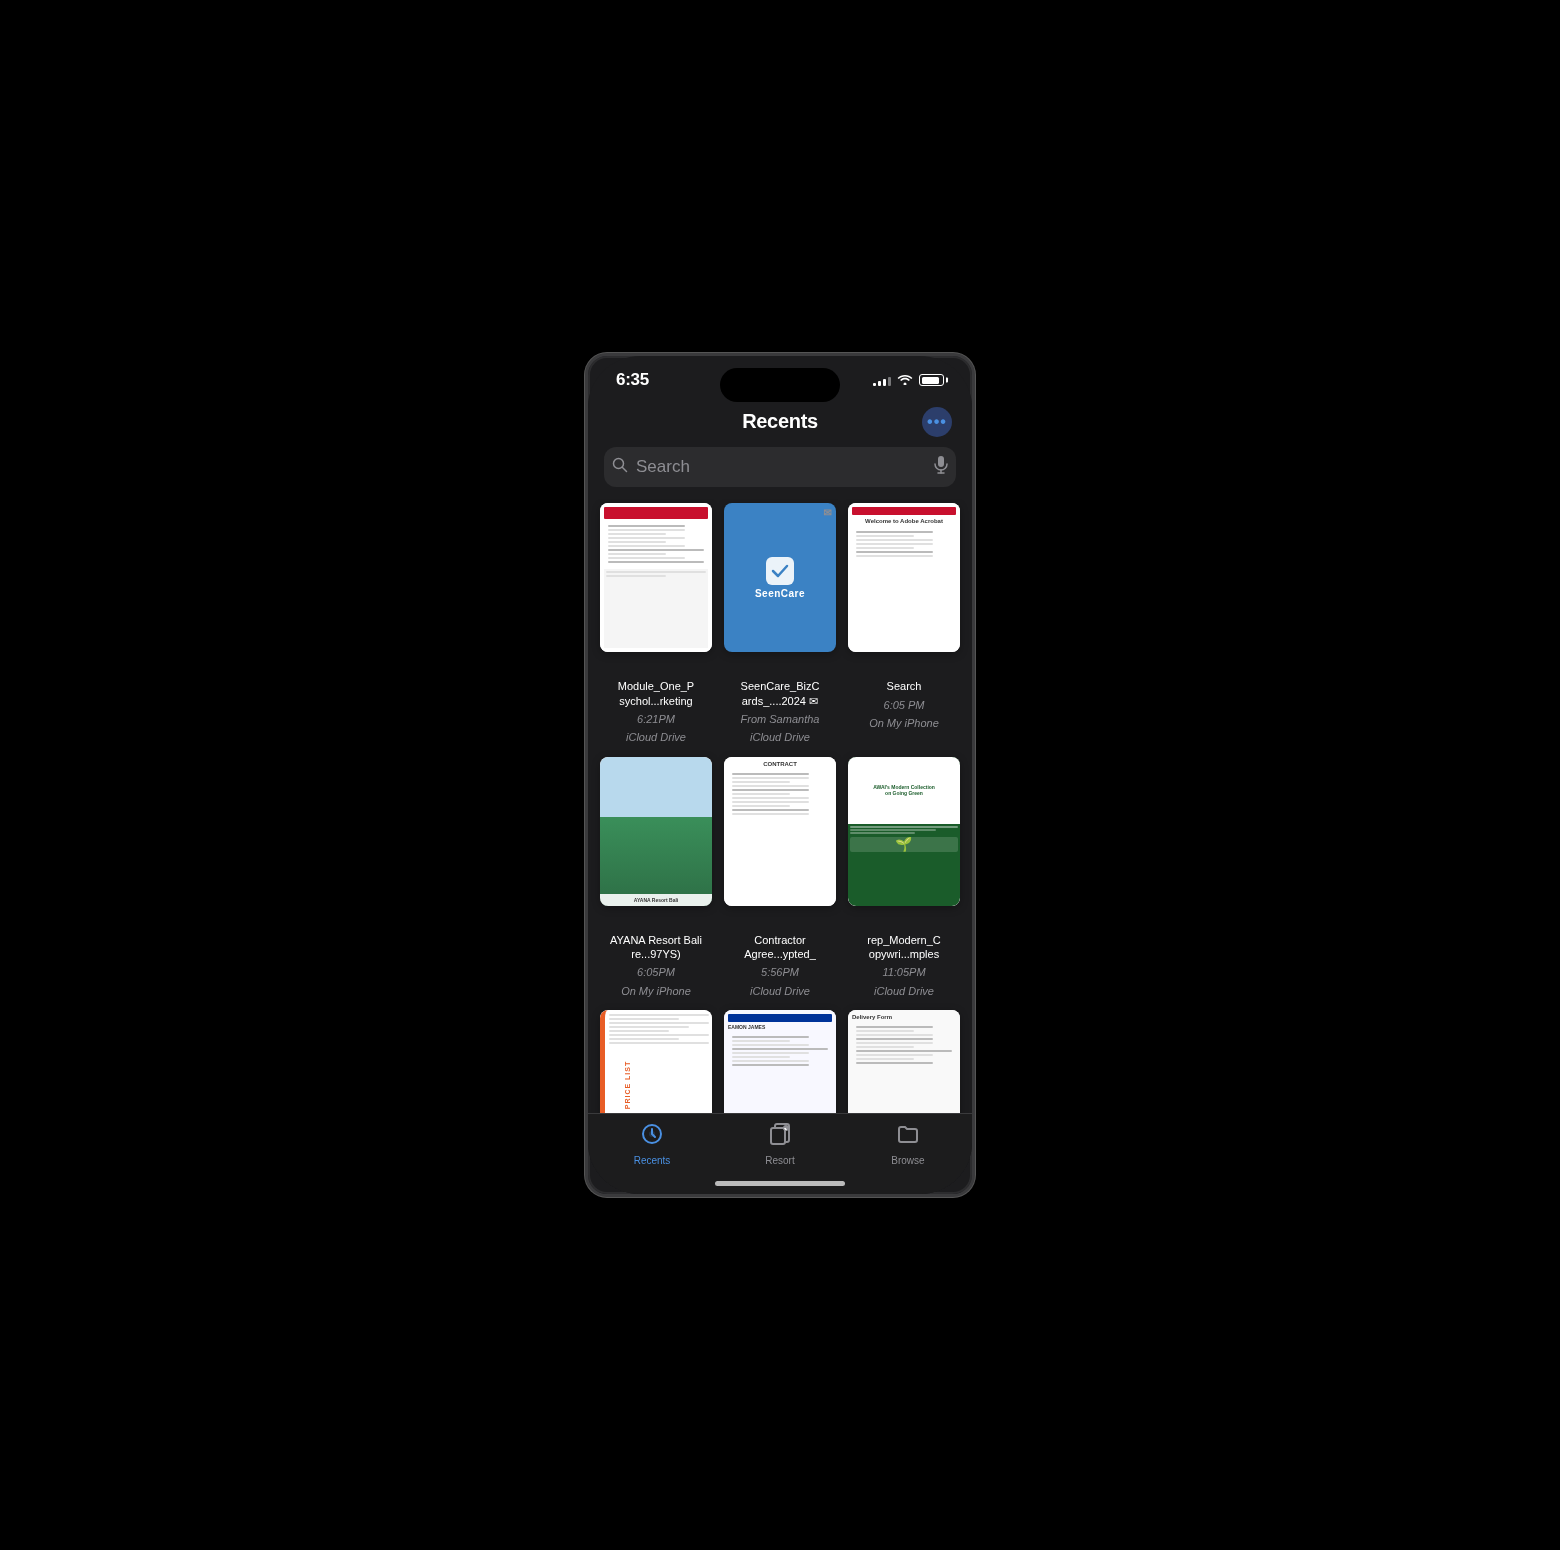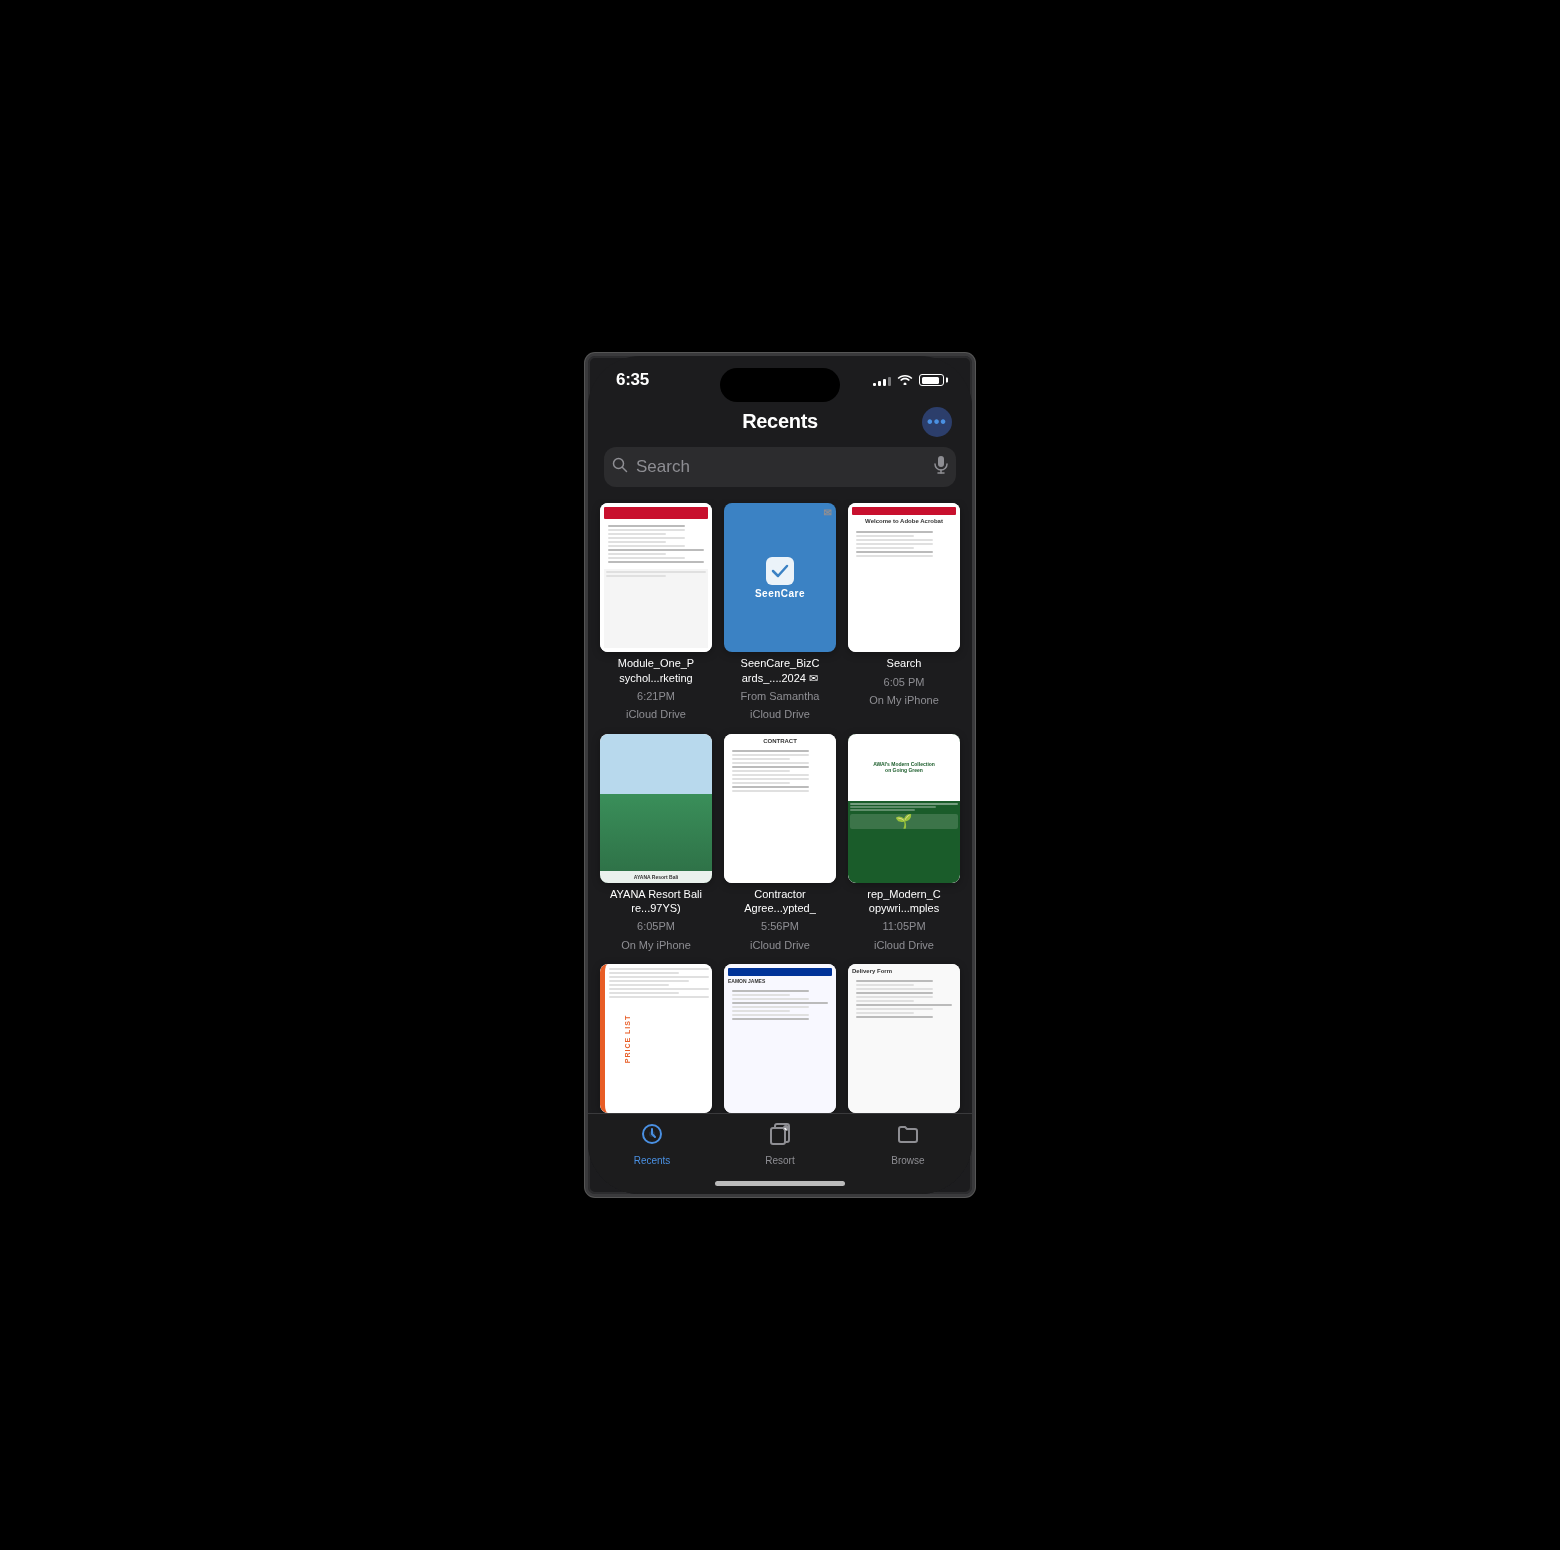--- a/index.html
+++ b/index.html
@@ -8,21 +8,21 @@
       display: flex;
       justify-content: center;
       align-items: center;
       min-height: 100vh;
       font-family: -apple-system, BlinkMacSystemFont, 'SF Pro Display', 'Helvetica Neue', sans-serif;
     }
     .phone-outer {
       width: 390px;
       height: 844px;
       background: #1c1c1e;
-      border-radius: 10px;
+      border-radius: 22px;
       border: 3px solid #3a3a3c;
       box-shadow:
         0 0 0 1px #555,
         0 30px 80px rgba(0,0,0,0.9),
         inset 0 0 0 2px #2c2c2e;
       position: relative;
       overflow: hidden;
     }
     
     .phone-outer::before {
@@ -281,26 +281,28 @@
       letter-spacing: 0.5px;
     }
     .file-name {
       font-size: 11px;
       color: #fff;
       text-align: center;
       font-weight: 400;
       line-height: 1.3;
       max-width: 100%;
       word-break: break-word;
+      margin-top: 23px;
     }
     .file-meta {
       font-size: 11px;
       color: #8e8e93;
       text-align: center;
       line-height: 1.3;
+      font-style: italic;
     }
     
     .tab-bar {
       background: rgba(28,28,30,0.95);
       border-top: 1px solid #3a3a3c;
       display: flex;
       padding: 8px 0 28px;
       flex-shrink: 0;
     }
     .tab-item {

